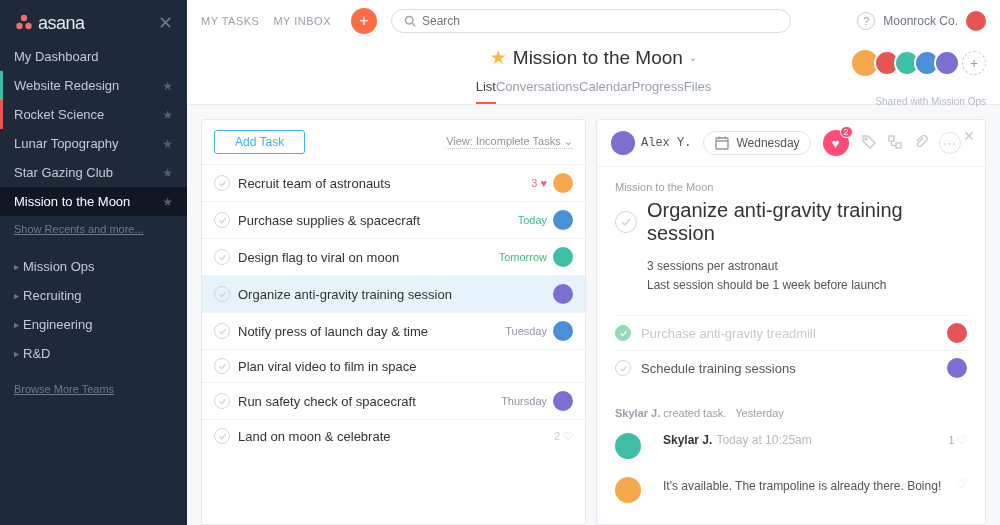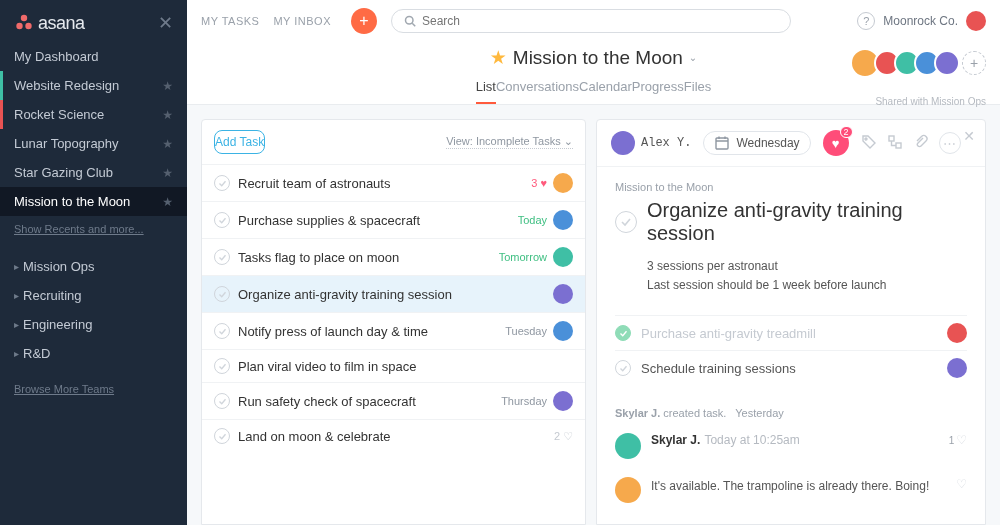--- a/index.html
+++ b/index.html
@@ -42,21 +42,21 @@
 .tab { padding: 6px 0 8px; color: #9aa1aa; font-size: 13px; cursor: pointer; border-bottom: 2px solid transparent; }
 .tab.active { color: #444; border-bottom-color: #ff5a3c; }
 .members-row { position: absolute; right: 14px; top: 6px; display: flex; align-items: center; gap: -4px; }
 .members-row .av { width: 26px; height: 26px; border-radius: 50%; border: 2px solid #fff; margin-left: -6px; }
 .members-row .add-member { width: 24px; height: 24px; border: 1px dashed #c5cad1; border-radius: 50%; display: flex; align-items: center; justify-content: center; color: #9aa1aa; font-size: 14px; cursor: pointer; margin-left: 2px; }
 .shared-text { position: absolute; right: 14px; top: 54px; font-size: 10px; color: #b5bac1; }
 
 .content { flex: 1; display: flex; overflow: hidden; background: #f6f8fa; }
 .task-pane { width: 385px; background: #fff; margin: 14px 0 0 14px; border: 1px solid #e5e8ec; border-radius: 4px 4px 0 0; display: flex; flex-direction: column; overflow: hidden; }
 .task-pane-header { display: flex; align-items: center; justify-content: space-between; padding: 10px 12px; }
-.add-task-btn { border: 1px solid #3bb3e4; color: #3bb3e4; padding: 4px 0; border-radius: 8px; font-size: 12px; background: #fff; cursor: pointer; }
+.add-task-btn { border: 1px solid #3bb3e4; color: #3bb3e4; padding: 4px 20px; border-radius: 3px; font-size: 12px; background: #fff; cursor: pointer; }
 .view-label { font-size: 11px; color: #8f97a1; cursor: pointer; border-bottom: 1px dotted #c5cad1; }
 .task-row { display: flex; align-items: center; padding: 8px 12px; border-top: 1px solid #f0f2f4; cursor: pointer; gap: 8px; }
 .task-row.selected { background: #e7f3fb; }
 .check-circle { width: 16px; height: 16px; border: 1px solid #d0d5db; border-radius: 50%; flex-shrink: 0; display: flex; align-items: center; justify-content: center; }
 .task-title { flex: 1; color: #333; font-size: 13px; }
 .task-meta { display: flex; align-items: center; gap: 6px; font-size: 11px; }
 .meta-today { color: #3fbf82; }
 .meta-tomorrow { color: #3fbf82; }
 .meta-day { color: #8f97a1; }
 .like-count { color: #ff5a7c; display: flex; align-items: center; gap: 2px; }
@@ -81,21 +81,21 @@
 .detail-title { font-size: 20px; color: #333; font-weight: 400; }
 .detail-desc { font-size: 12px; color: #555; line-height: 1.6; margin-left: 32px; margin-bottom: 20px; }
 .subtask { display: flex; align-items: center; gap: 10px; padding: 7px 0; border-top: 1px solid #f0f2f4; }
 .subtask .check-circle.done { border-color: #8fdcb7; background: #8fdcb7; }
 .subtask .sub-title { flex: 1; font-size: 13px; color: #555; }
 .subtask .sub-title.done { color: #c5cad1; }
 .subtask .av-sm { margin-left: auto; }
 
 .activity { margin-top: 22px; }
 .act-meta { font-size: 11px; color: #9aa1aa; margin-bottom: 14px; }
-.comment { display: flex; gap: 10px; margin-bottom: 18px; position: relative; }
+.comment { display: flex; gap: 22px; margin-bottom: 18px; position: relative; }
 .comment .av-sm { width: 26px; height: 26px; }
 .comment-body { flex: 1; }
 .comment-head { font-size: 12px; margin-bottom: 3px; }
 .comment-head .author { font-weight: 600; color: #333; }
 .comment-head .ts { color: #b5bac1; margin-left: 4px; }
 .comment-text { font-size: 12px; color: #555; line-height: 1.5; }
 .comment-like { color: #d7dbe0; position: absolute; right: 0; top: 0; cursor:pointer; font-size: 12px;}
 .comment-like .n { font-size: 10px; color: #9aa1aa; margin-right: 2px;}
 
 
@@ -242,21 +242,21 @@
                 <span class="meta-today">Today</span>
                 <div class="av-sm c-blue"></div>
               </div>
             </div>
             <div class="task-row">
               <div class="check-circle">
                 <svg width="9" height="9" viewBox="0 0 12 12" fill="none" stroke="#d0d5db" stroke-width="1.8">
                   <polyline points="2,6 5,9 10,3"></polyline>
                 </svg>
               </div>
-              <div class="task-title">Tasks flag to place on moon</div>
+              <div class="task-title">Design flag to viral on moon</div>
               <div class="task-meta">
                 <span class="meta-tomorrow">Tomorrow</span>
                 <div class="av-sm c-teal"></div>
               </div>
             </div>
             <div class="task-row selected">
               <div class="check-circle">
                 <svg width="9" height="9" viewBox="0 0 12 12" fill="none" stroke="#d0d5db" stroke-width="1.8">
                   <polyline points="2,6 5,9 10,3"></polyline>
                 </svg>

